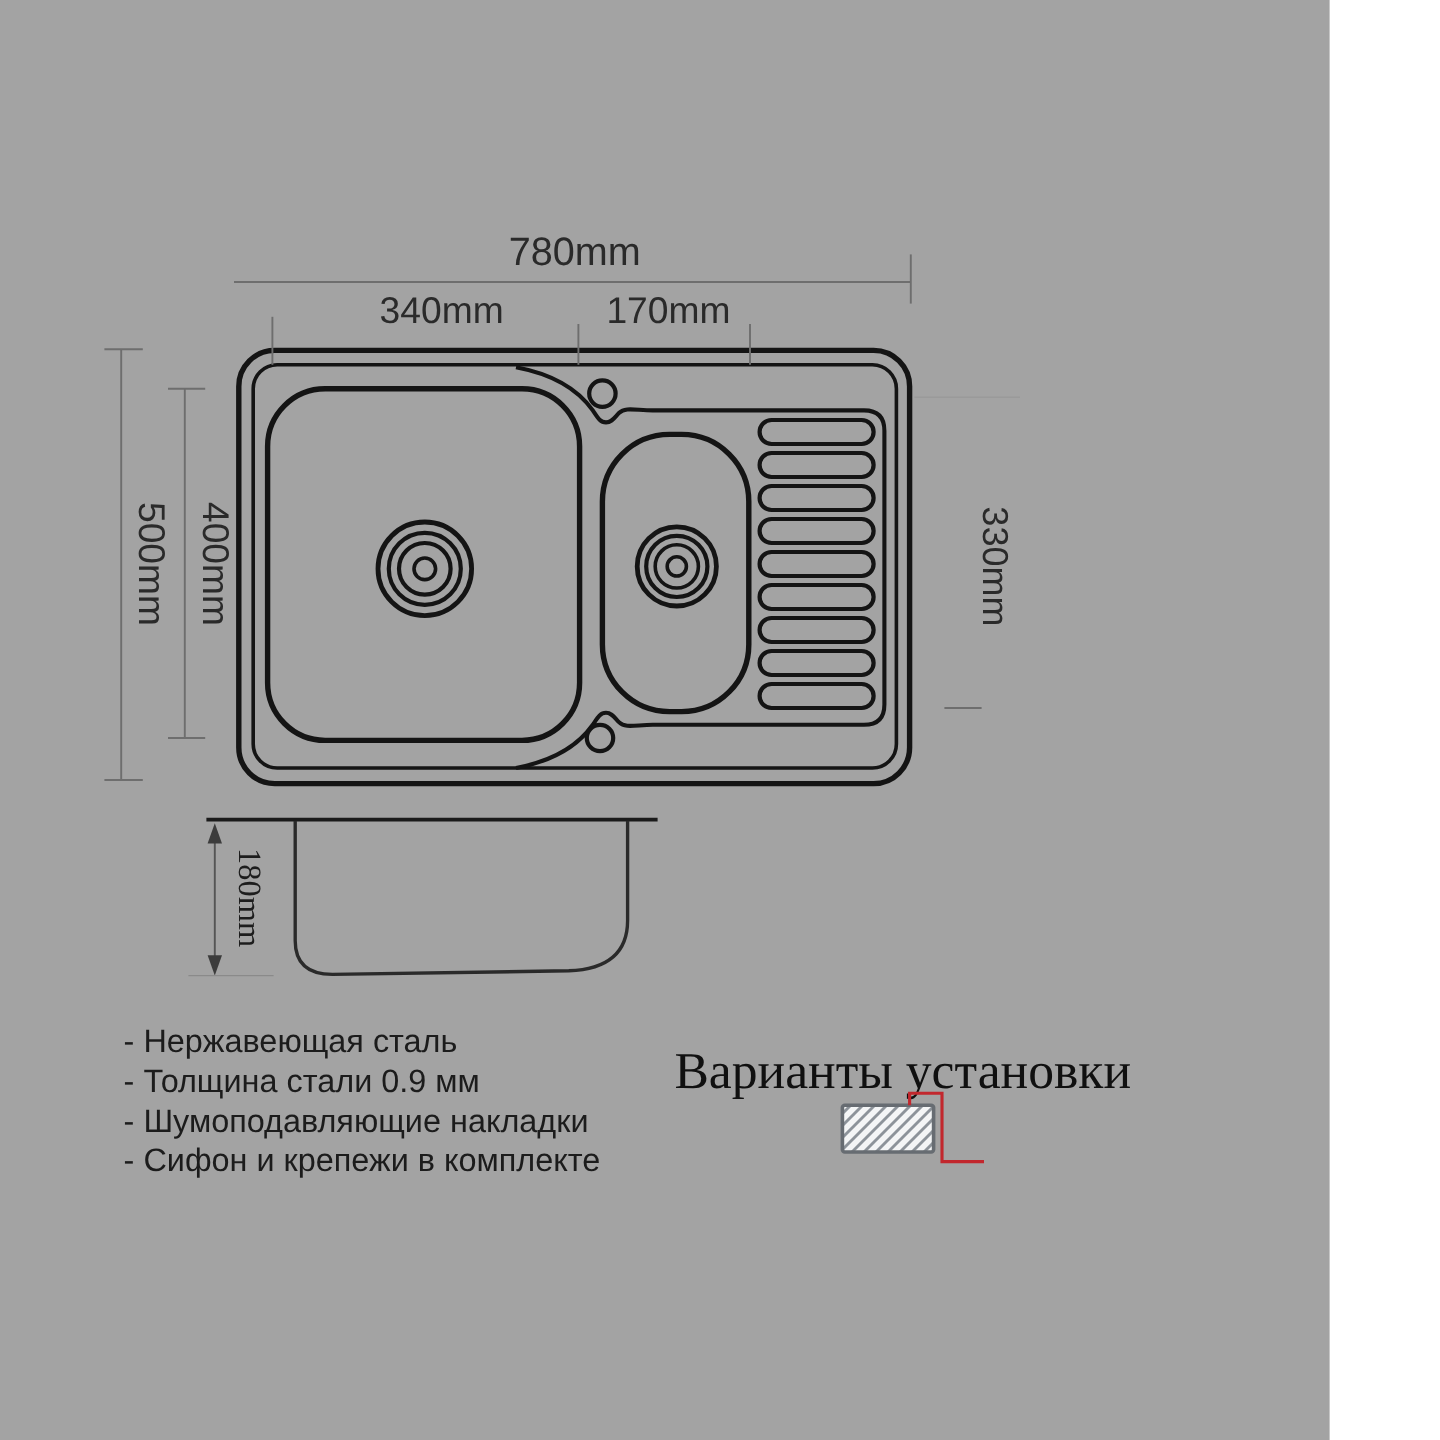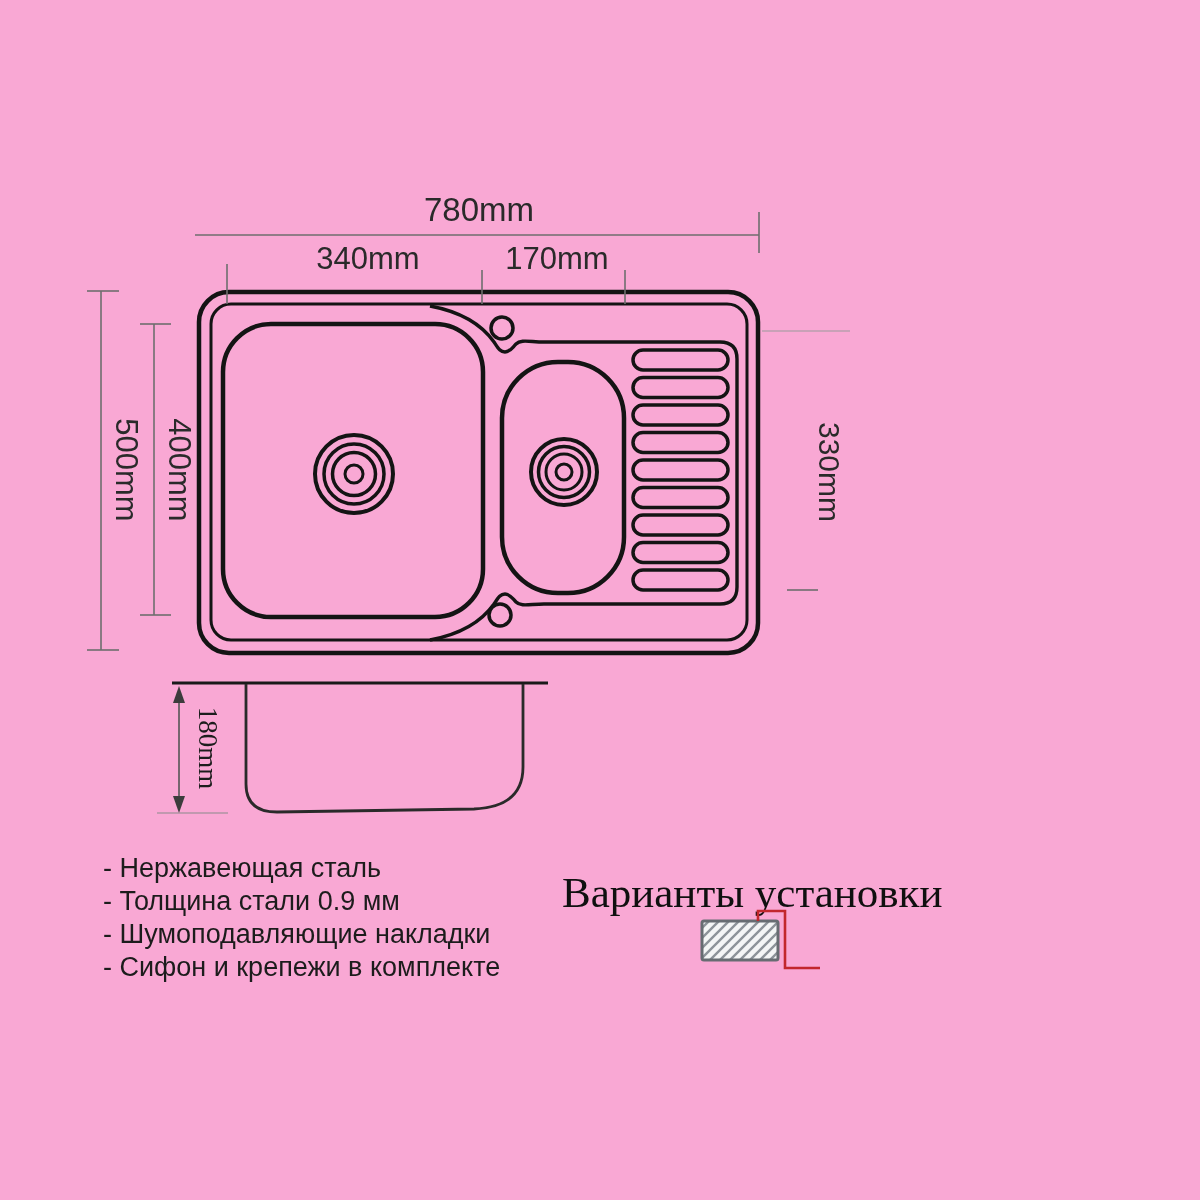--- a/index.html
+++ b/index.html
@@ -2,23 +2,23 @@
 <html><head>
 <meta charset="utf-8">
 <style>
   html, body {
     margin: 0; padding: 0;
     background: #ffffff;
     font-family: "Liberation Sans", sans-serif;
   }
   .canvas {
     position: relative;
-    width: 1200px;
+    width: 1108px;
     height: 1200px;
-    background: #f9a8d4;
+    background: #a3a3a3;
     overflow: hidden;
   }
   svg { display: block; }
   text { user-select: none; }
   .dim-label {
     font-family: "Liberation Sans", sans-serif;
     fill: #2a2a2a;
   }
   .dim-label-serif {
     font-family: "Liberation Serif", "DejaVu Serif", serif;

